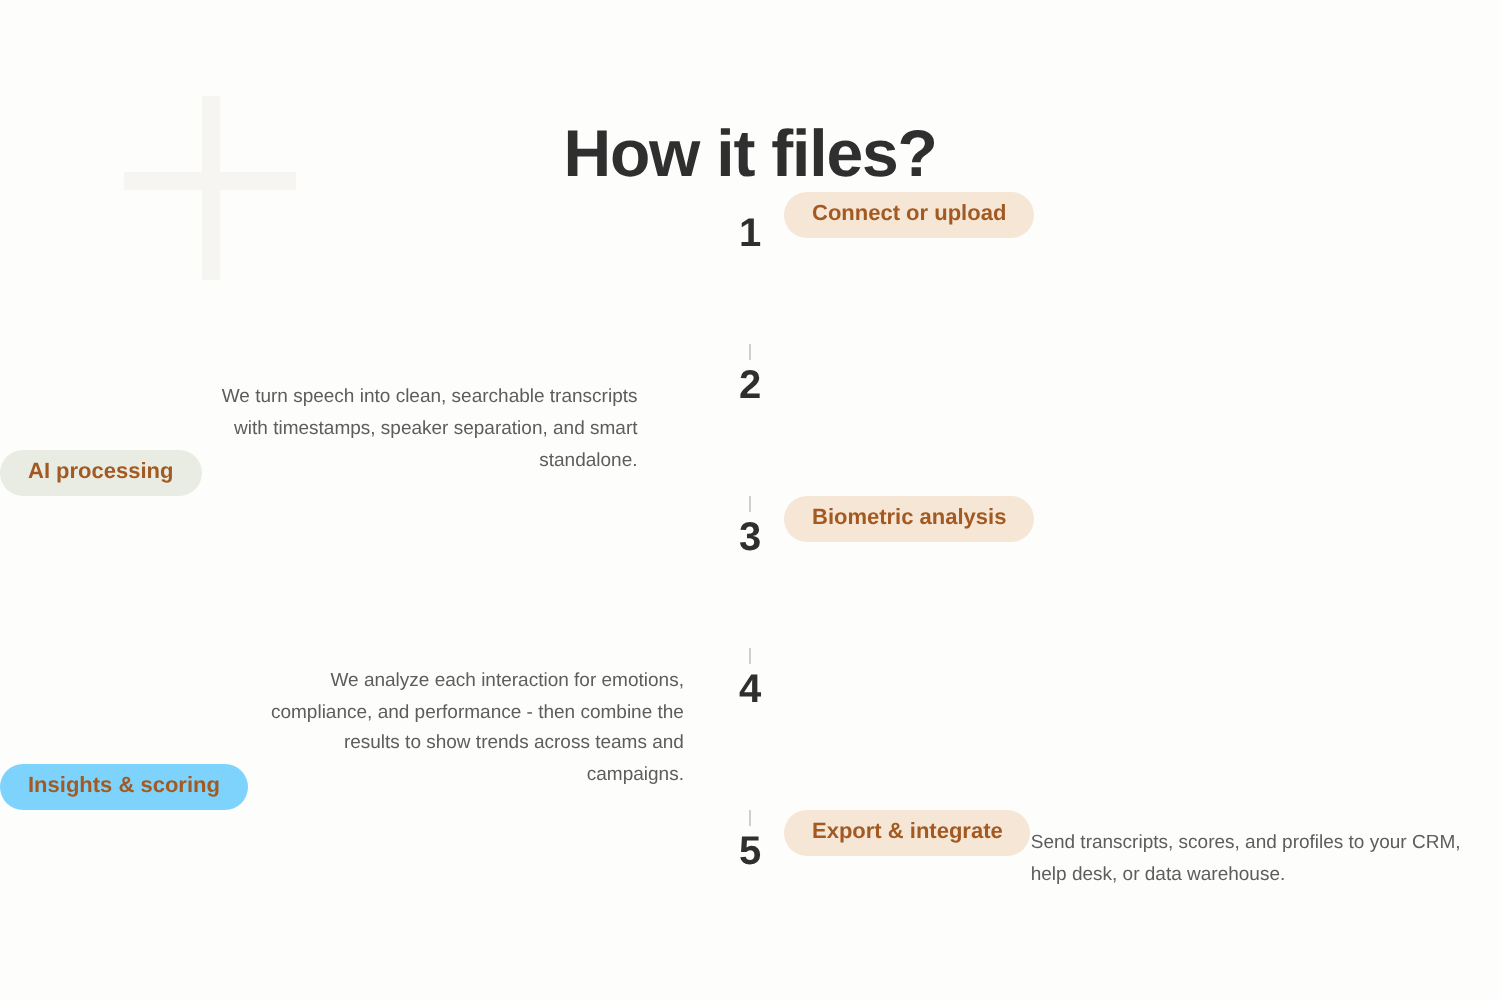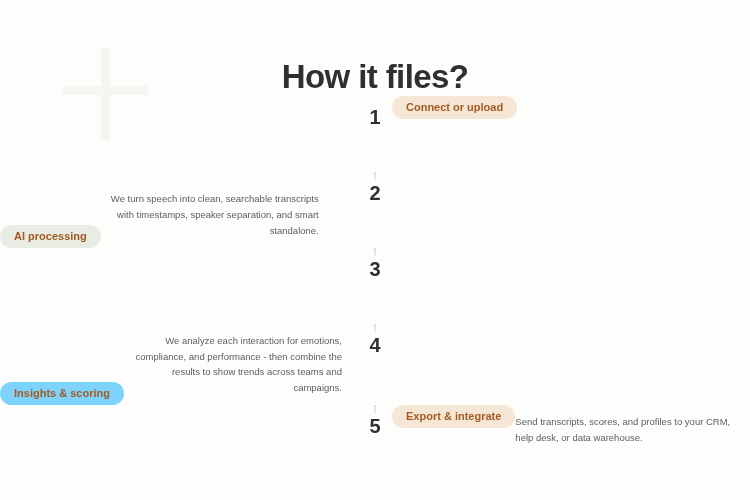--- a/index.html
+++ b/index.html
@@ -178,20 +178,21 @@
   </div>
 
   <div class="step">
     <div class="col-empty"></div>
     <div class="col-center">
       <div class="spine top"></div>
       <div class="spine bottom"></div>
       <div class="step-num">3</div>
     </div>
     <div class="col-right">
+      <span class="pill pill-tan">Biometric analysis</span>
     </div>
   </div>
 
   <div class="step">
     <div class="col-left">
       <span class="pill pill-cream">Insights &amp; scoring</span>
       <p class="desc">We analyze each interaction for emotions, compliance, and performance - then combine the results to show trends across teams and campaigns.</p>
     </div>
     <div class="col-center">
       <div class="spine top"></div>

